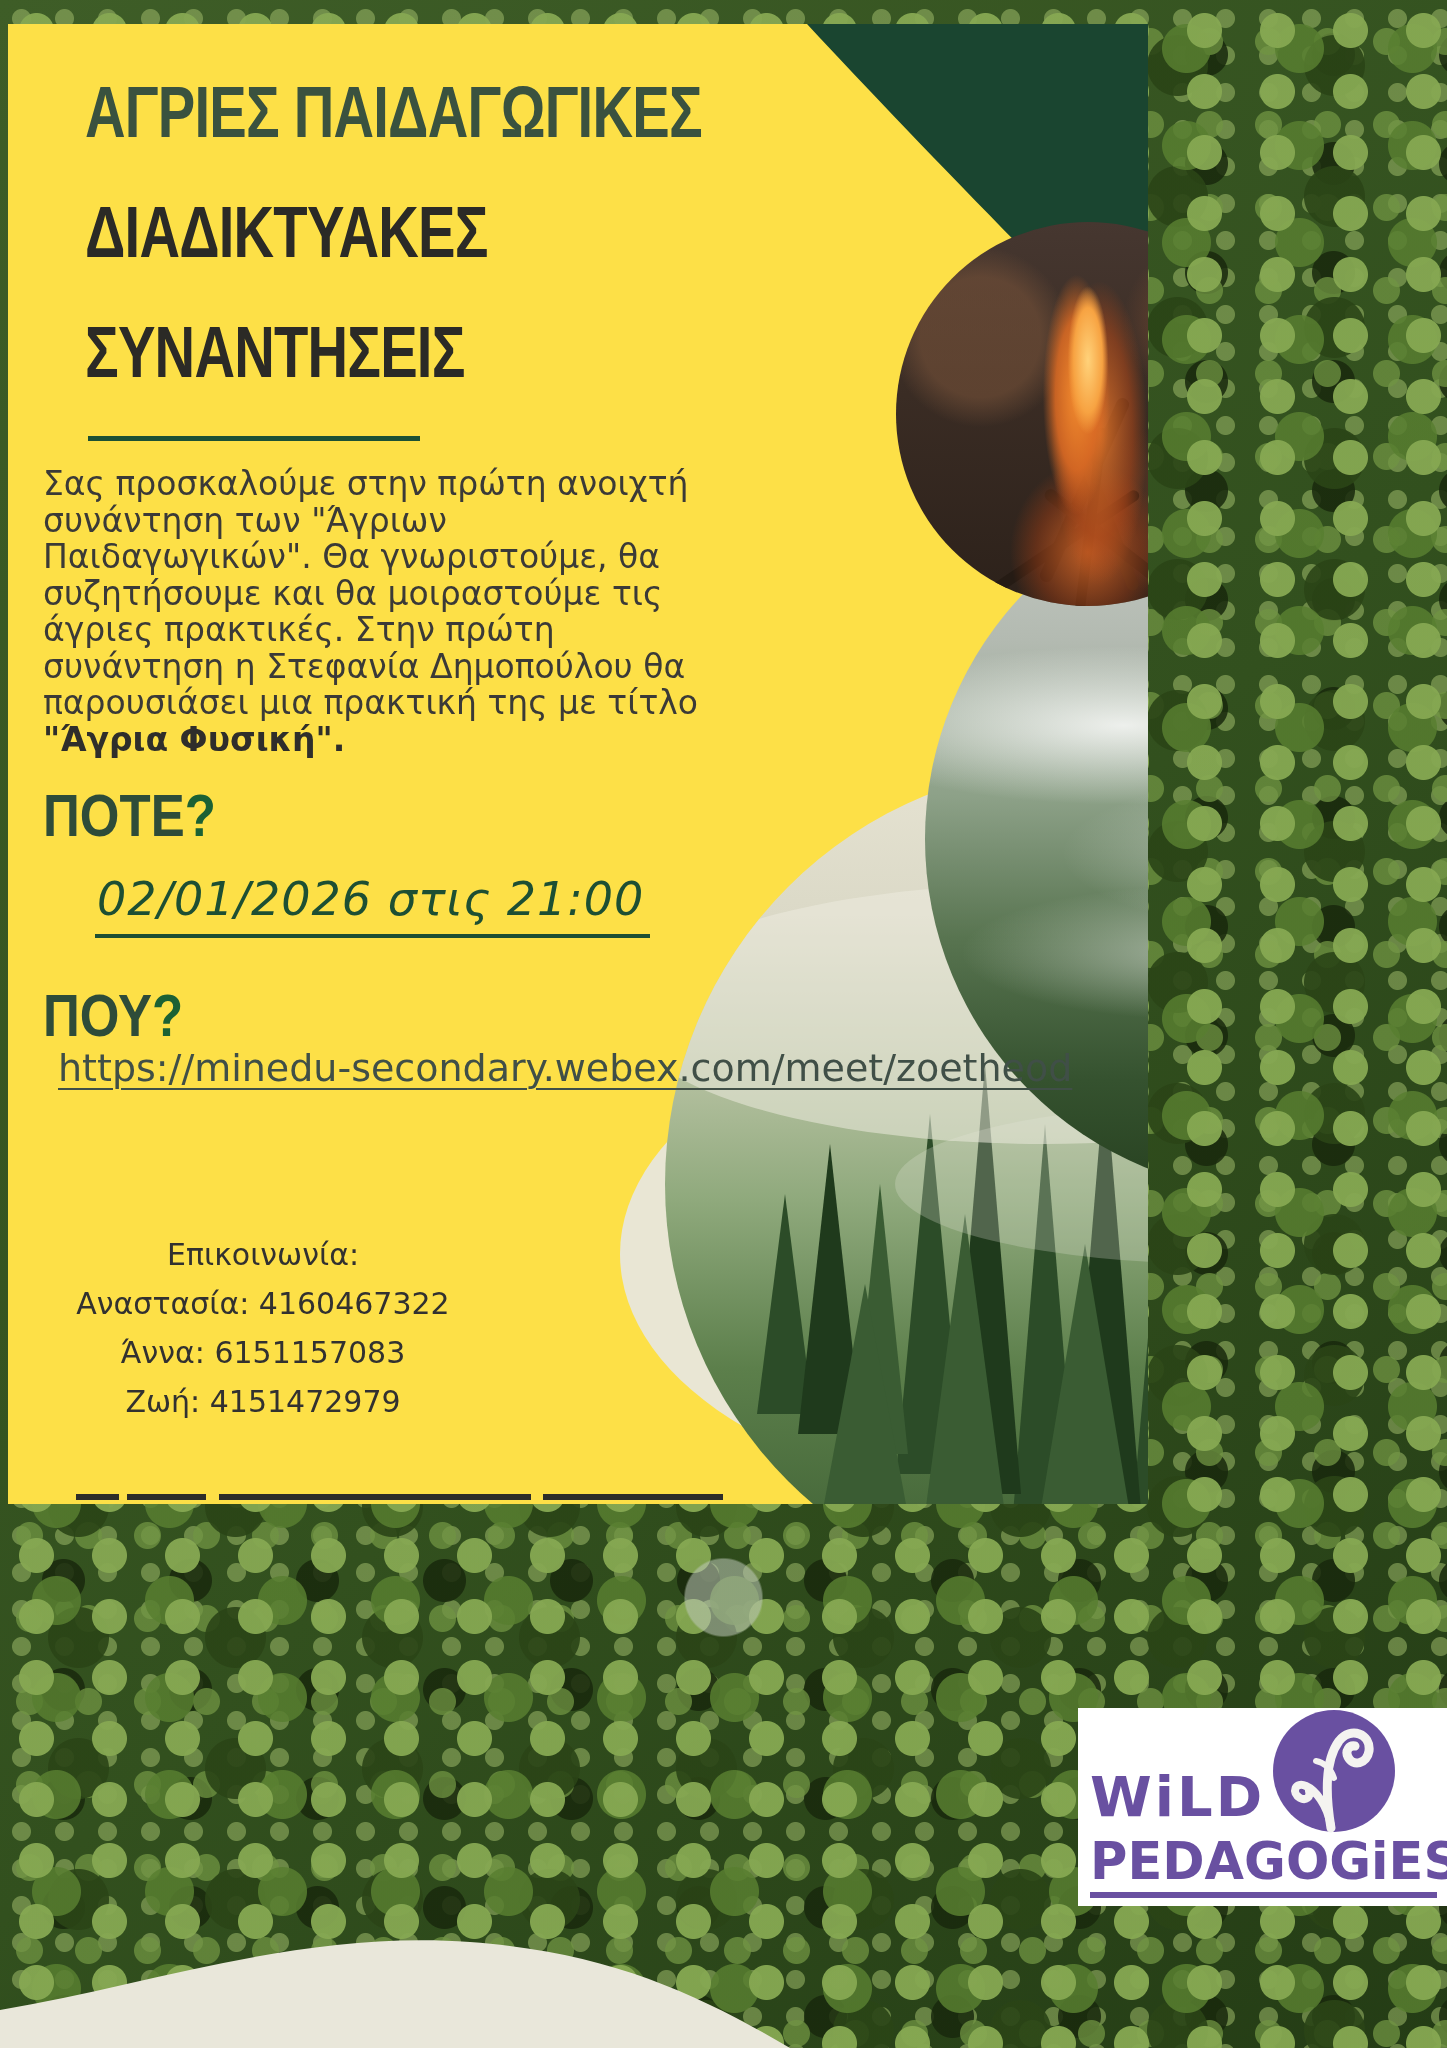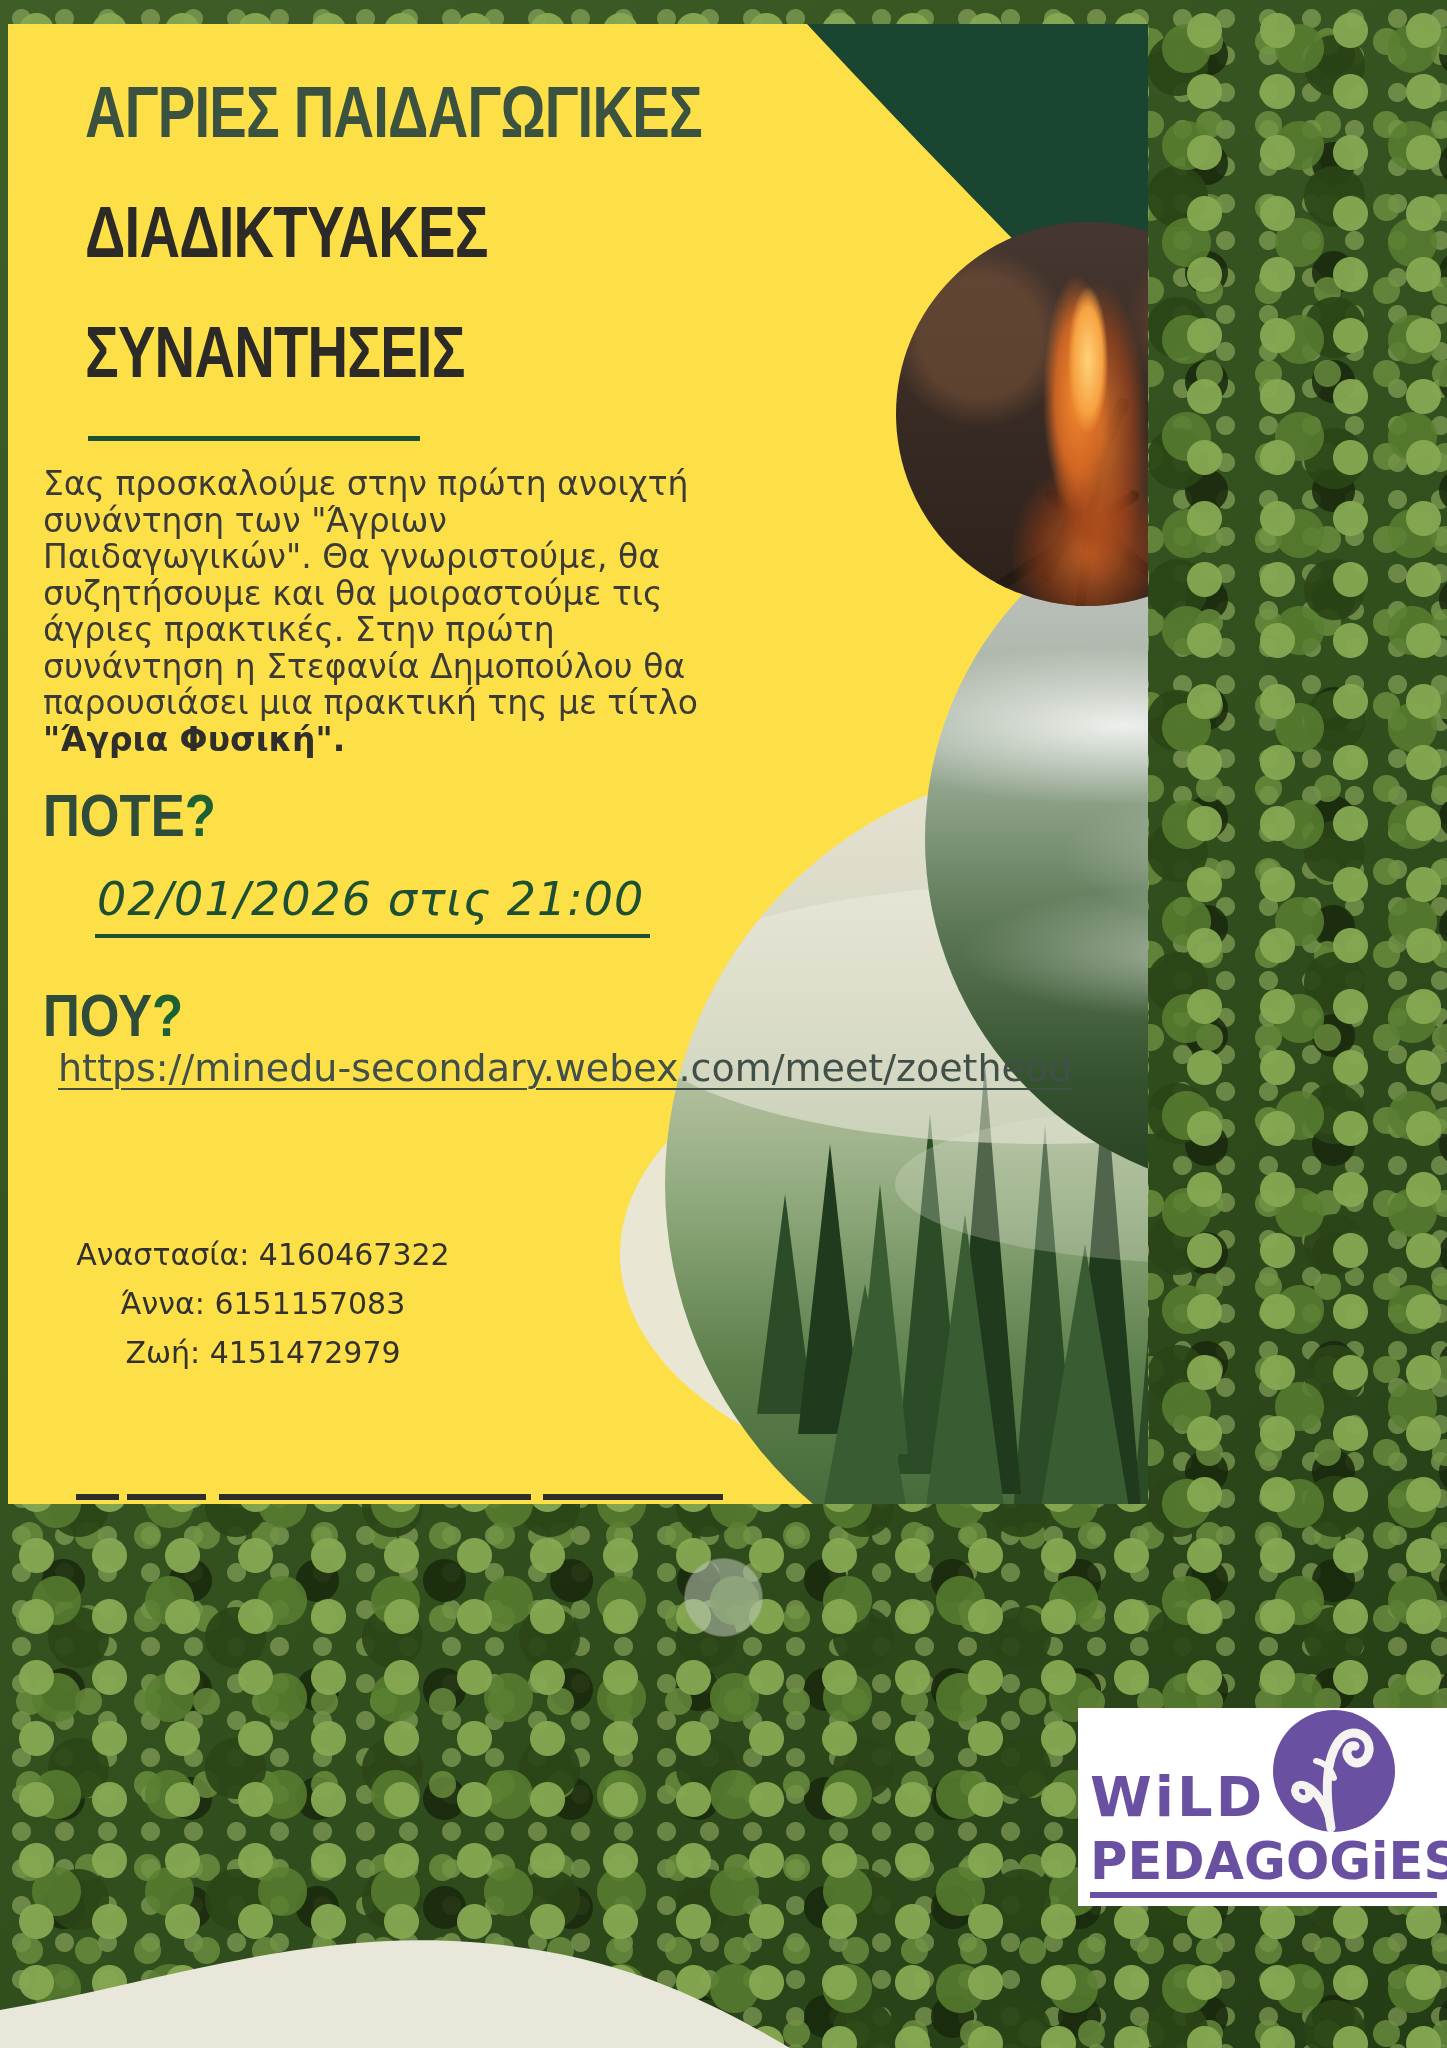--- a/index.html
+++ b/index.html
@@ -173,20 +173,21 @@
 
     <div class="q-head q-when"><span>ΠΟΤΕ</span><span class="qmark">?</span></div>
 
     <div class="date">02/01/2026 στις 21:00</div>
 
     <div class="q-head q-where"><span>ΠΟΥ</span><span class="qmark">?</span></div>
 
     <a class="url" href="#">https://minedu-secondary.webex.com/meet/zoetheod</a>
 
     <div class="contact">
+      <div>Επικοινωνία:</div>
       <div>Αναστασία: 4160467322</div>
       <div>Άννα: 6151157083</div>
       <div>Ζωή: 4151472979</div>
     </div>
 
   </div>
 
   <svg class="wave" width="820" height="158" viewBox="0 0 820 158">
     <path d="M 0,158 L 0,120 C 150,95 300,40 470,52 C 610,62 700,105 790,158 Z" fill="#e9e7da"></path>
   </svg>

